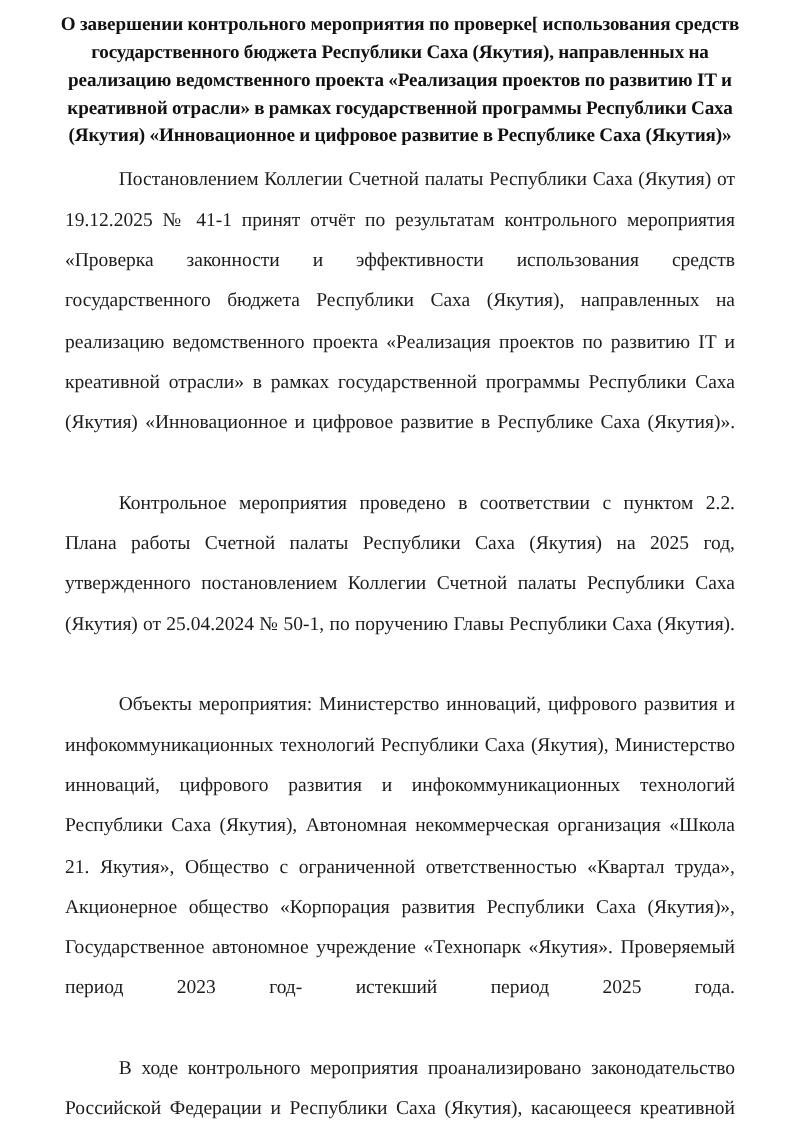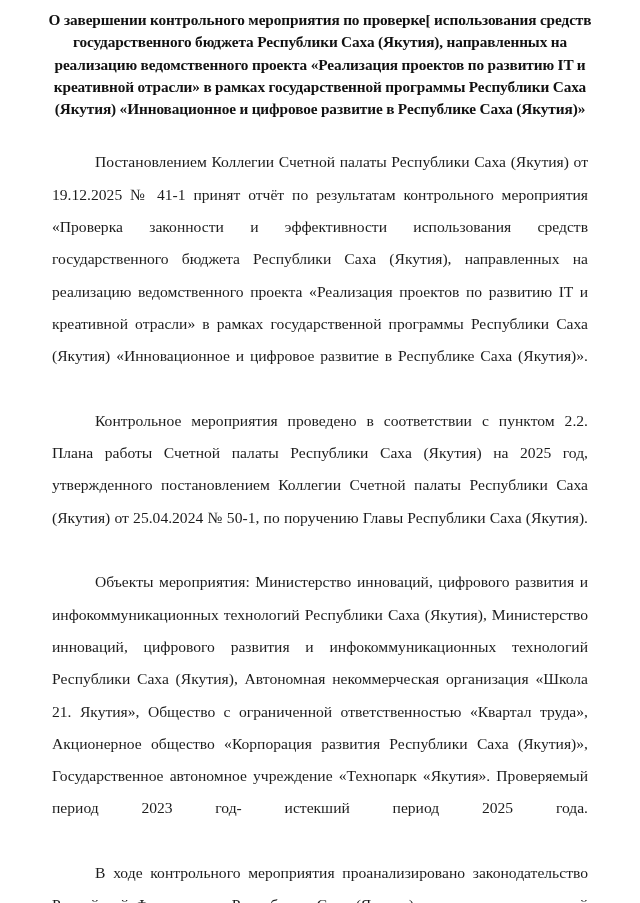--- a/index.html
+++ b/index.html
@@ -46,21 +46,21 @@
     text-align: justify;
     text-justify: inter-word;
     text-indent: 43px;
     font-size: 15.6px;
     line-height: 32.3px;
     color: #1c1c1c;
     hyphens: none;
   }
 
   .para.first {
-    margin-top: 26px;
+    margin-top: 8px;
   }
 
   
   .para::after {
     content: "";
     display: inline-block;
     width: 100%;
   }
   .para.no-stretch::after {
     content: none;

